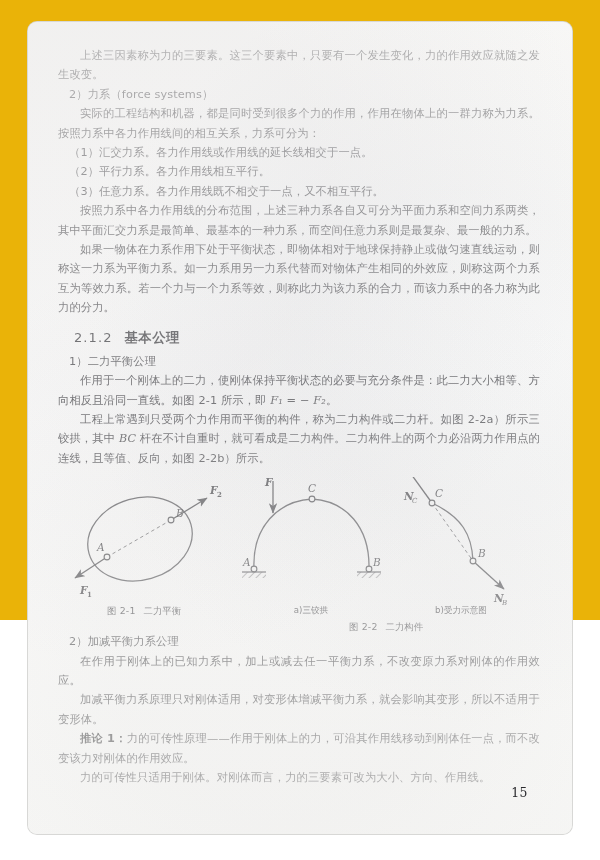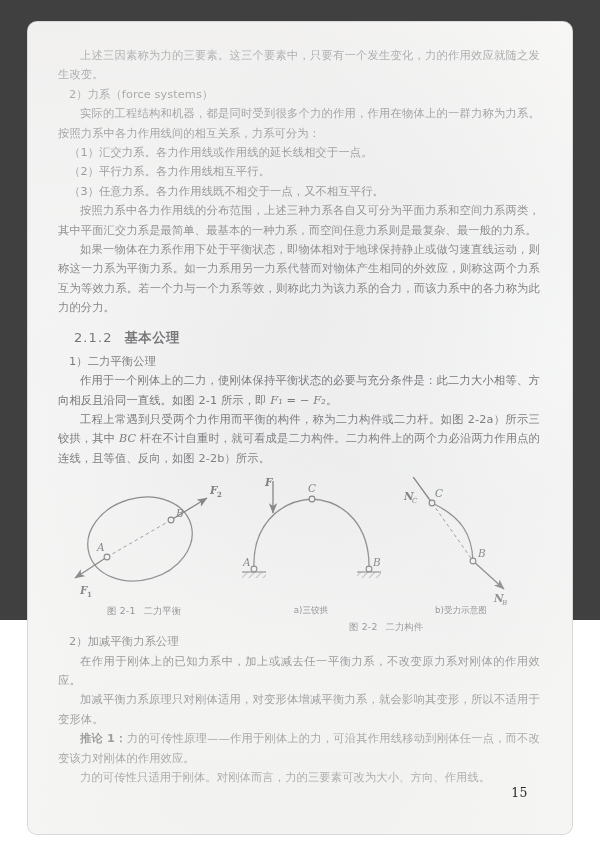--- a/index.html
+++ b/index.html
@@ -5,21 +5,21 @@
   html,body{margin:0;padding:0;}
   body{
     width:600px;height:860px;
     background:#ffffff;
     font-family:"DejaVu Sans","Liberation Sans",sans-serif;
     overflow:hidden;
   }
   #page-shell{
     position:relative;
     width:600px;height:620px;
-    background:#404040;
+    background:#eab308;
     box-sizing:border-box;
   }
   #paper{
     position:absolute;
     left:28px;top:22px;
     width:544px;height:812px;
     background:#fdfdfc;
     border-radius:9px;
     box-shadow:0 0 0 1px #d8d8d6;
     overflow:hidden;

